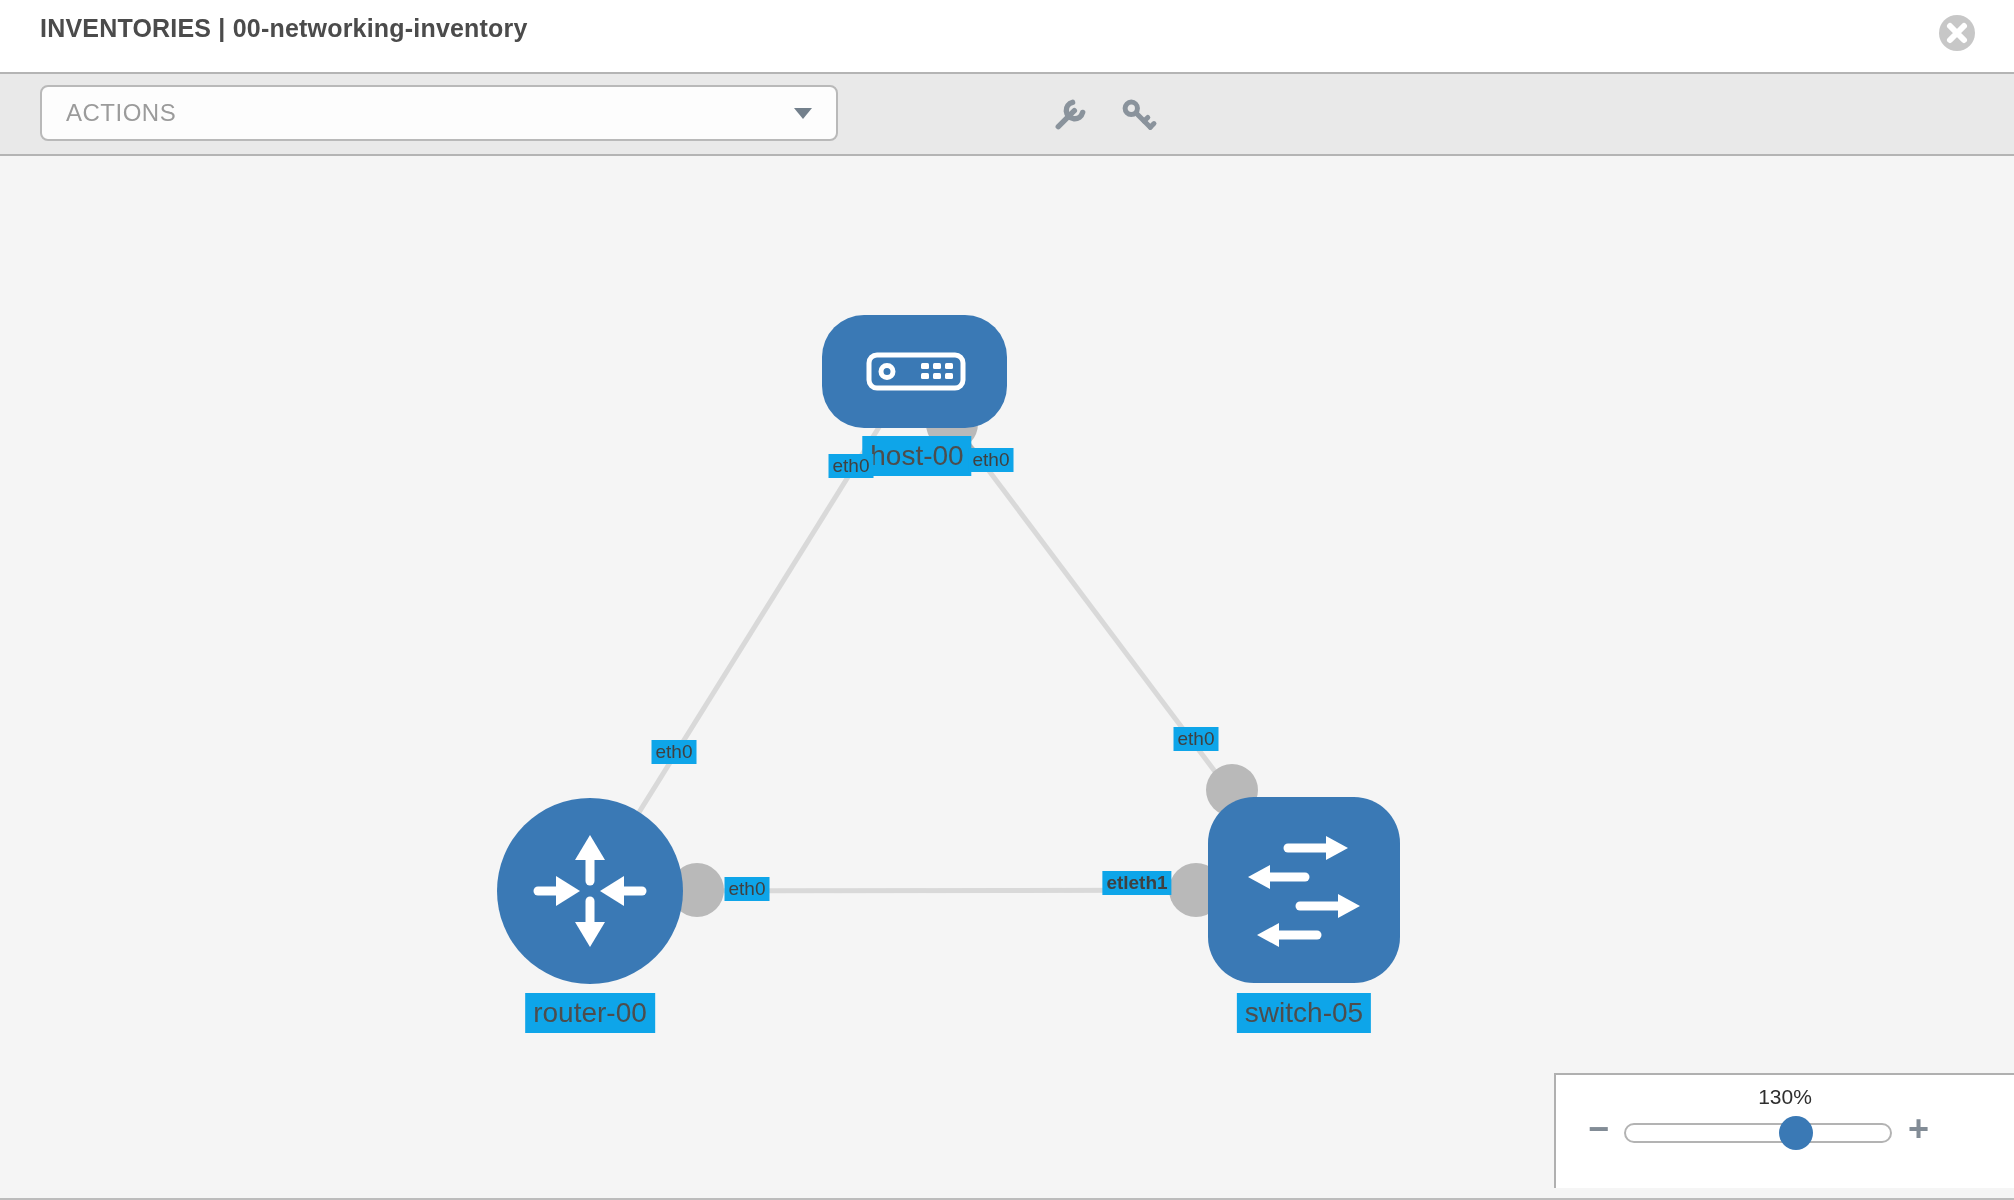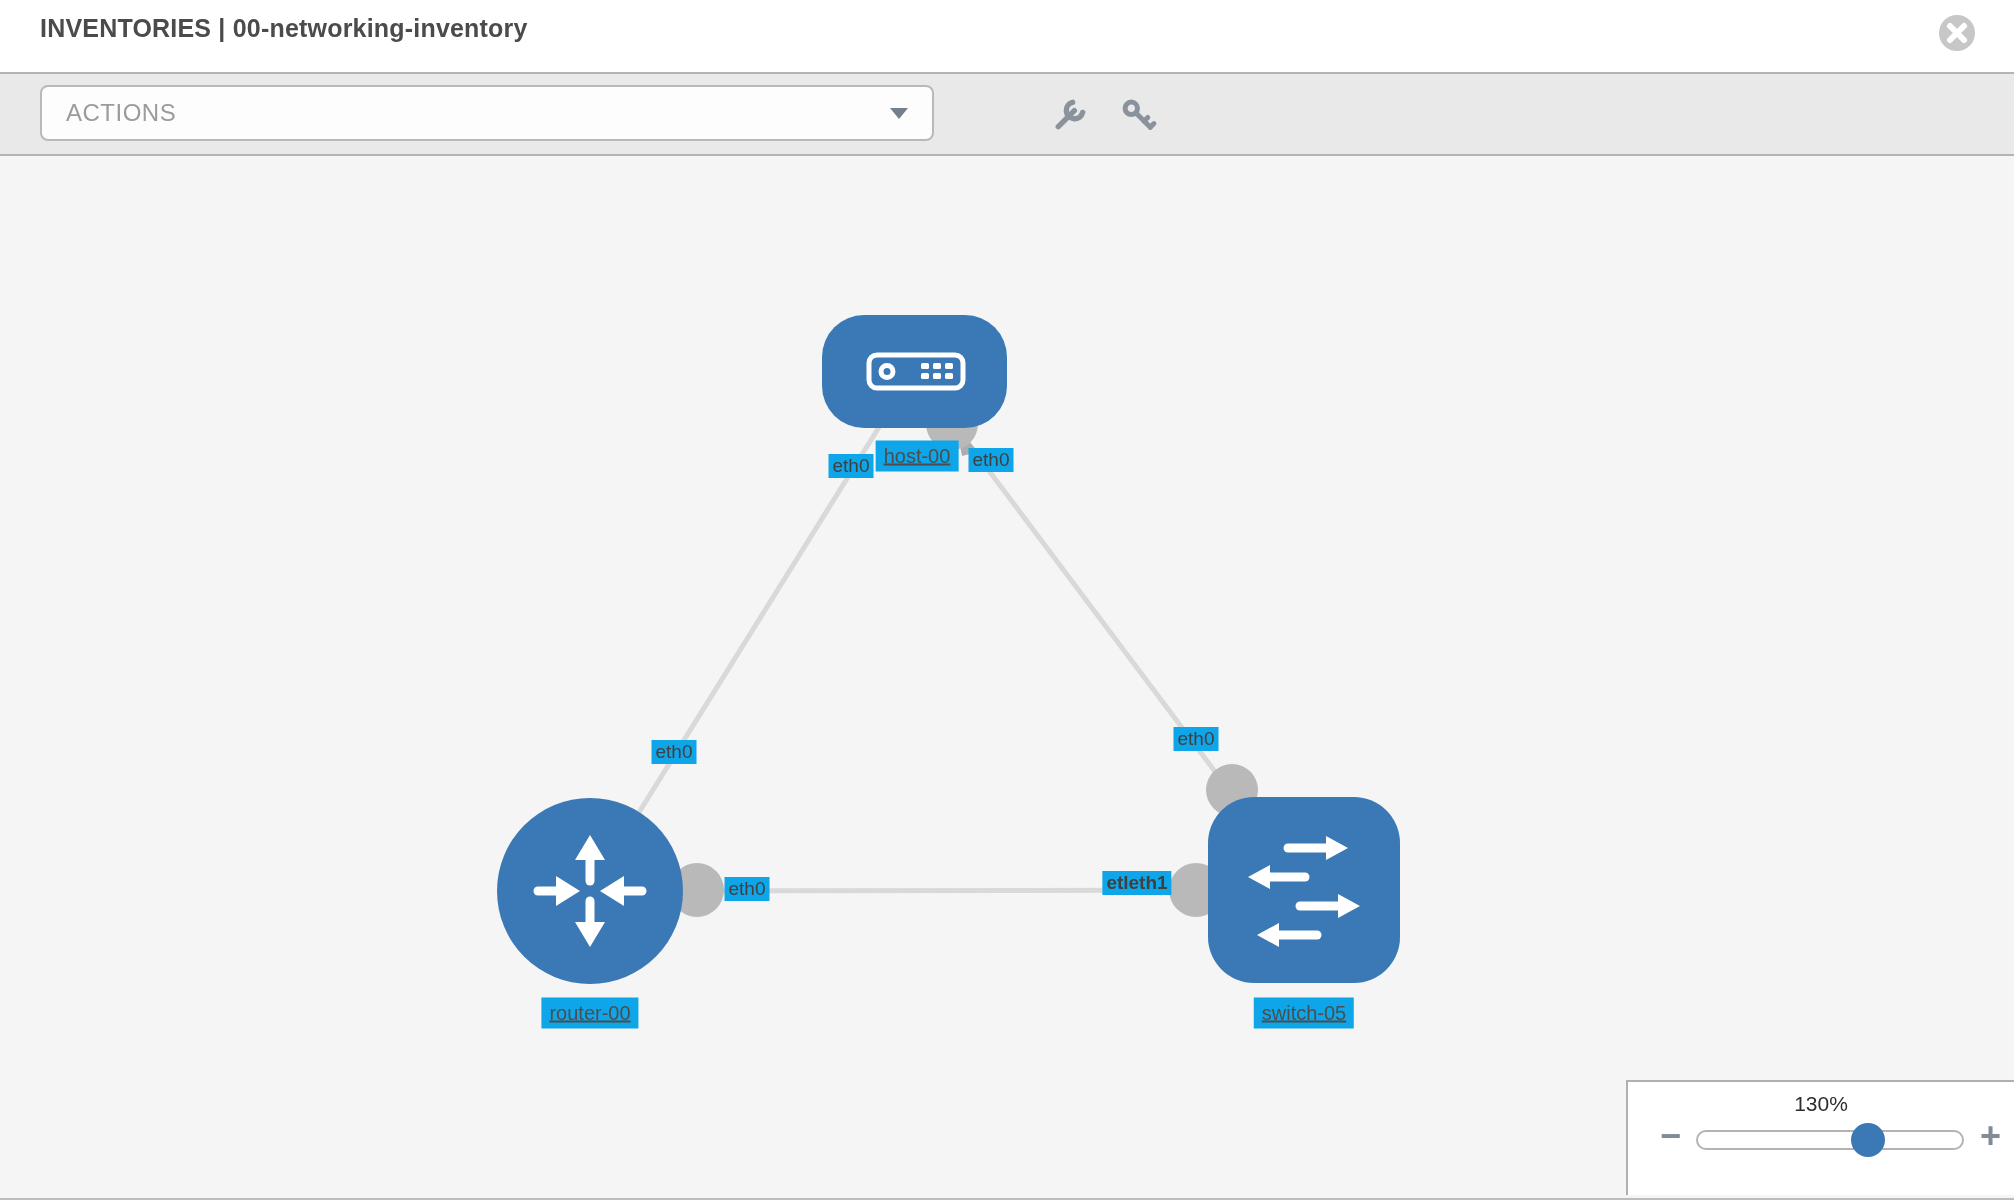--- a/index.html
+++ b/index.html
@@ -23,40 +23,40 @@
   .dropdown{
     position:absolute;top:11px;height:56px;background:#fdfdfd;border:2px solid #b9b9b9;
     border-radius:8px;box-sizing:border-box;display:flex;align-items:center;
     padding:0 24px;cursor:pointer;
   }
   .dropdown .dd-label{font-size:24px;color:#9b9b9b;letter-spacing:0.5px;flex:1;}
   .caret{
     width:0;height:0;border-left:9px solid transparent;border-right:9px solid transparent;
     border-top:11px solid #73808c;
   }
-  .dd-actions{left:40px;width:894px;}
+  .dd-actions{left:40px;width:798px;}
   .dd-search{left:1183px;width:796px;}
   .tool-icon{position:absolute;top:23px;width:38px;height:38px;cursor:pointer;}
   .tool-icon.wrench{left:1050px;}
   .tool-icon.key{left:1120px;}
   
   .canvas{
     position:absolute;left:0;top:156px;width:2014px;height:1044px;background:#f5f5f5;
     border-bottom:2px solid #bcbcbc;box-sizing:border-box;
   }
   .topology-svg{position:absolute;left:0;top:0;}
   .node-label,.if-label{
     position:absolute;transform:translate(-50%,-50%);background:#0ea5e9;
     color:#4d4d4d;white-space:nowrap;text-align:center;
   }
-  .node-label{font-size:20px;padding:4px 8px;text-decoration:underline;}
+  .node-label{font-size:28px;padding:4px 8px;}
   .if-label{font-size:19px;padding:1px 4px;color:#404040;}
   
   .zoom-panel{
-    position:absolute;right:0;bottom:5px;width:388px;height:115px;background:#ffffff;
+    position:absolute;right:0;bottom:12px;width:460px;height:115px;background:#ffffff;
     border-top:2px solid #b0b0b0;border-left:2px solid #b0b0b0;box-sizing:border-box;
   }
   .zoom-level{
     position:absolute;left:0;top:10px;width:100%;text-align:center;
     font-size:21px;color:#2f2f2f;
   }
   .zoom-minus,.zoom-plus{
     position:absolute;top:36px;font-size:36px;font-weight:700;color:#828c96;
     cursor:pointer;line-height:36px;
   }

